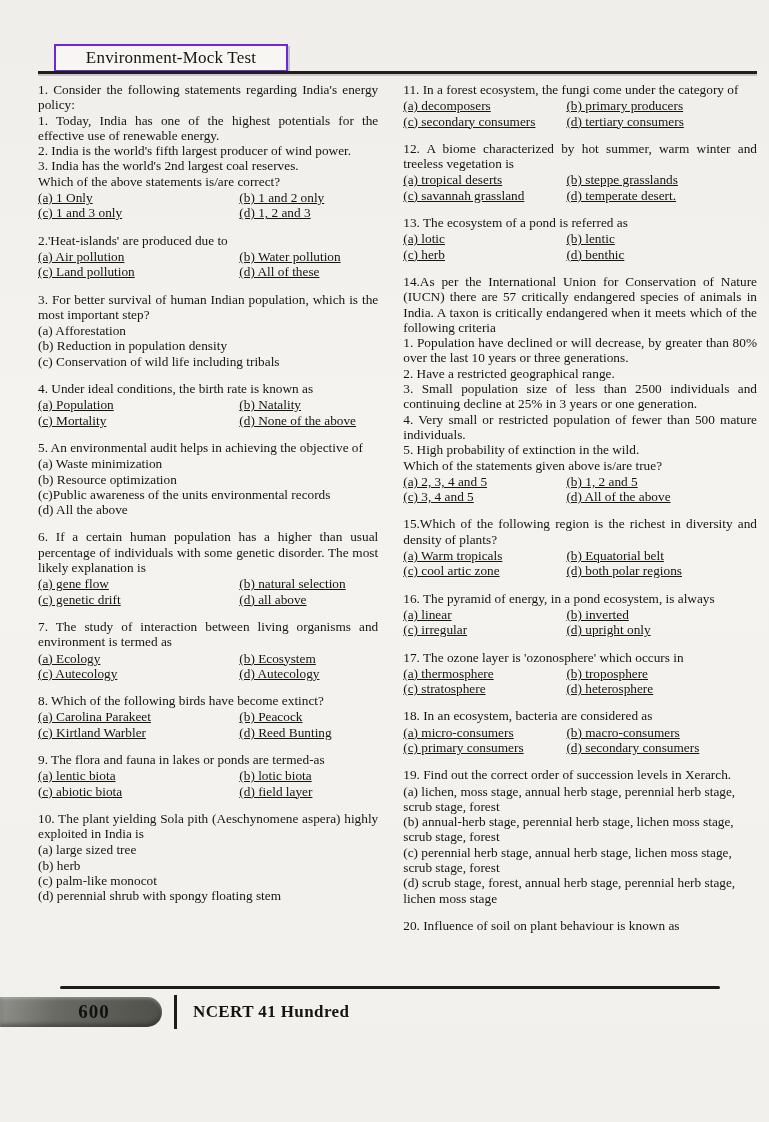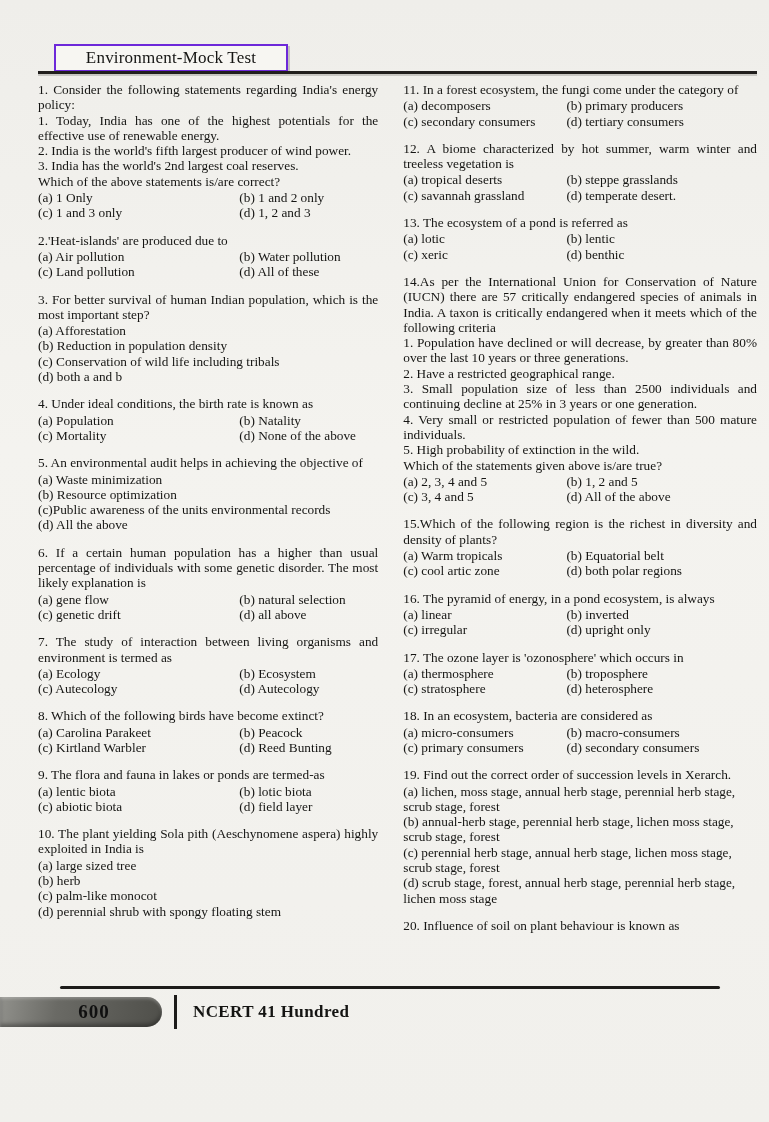--- a/index.html
+++ b/index.html
@@ -23,21 +23,21 @@
   .header-rule{position:absolute;left:0;right:0;bottom:-2px;height:3px;
     background:#211f1d;box-shadow:0 2px 0 rgba(80,80,70,.25);}
   
   .columns{display:flex;gap:25px;margin-top:10px;}
   .col{box-sizing:border-box;}
   .col-left{width:352px;}
   .col-right{width:366px;}
   .question{margin-bottom:12px;}
   .qp{margin:0;text-align:justify;font-size:13.3px;line-height:15.3px;}
   .opts{margin-top:1px;}
-  .opts-2{display:grid;column-gap:4px;}
+  .opts-2{display:grid;column-gap:4px;text-decoration:underline;}
   .col-left .opts-2{grid-template-columns:58% 40%;}
   .col-right .opts-2{grid-template-columns:45% 53%;}
   .opt{font-size:13.3px;line-height:15.3px;text-align:left;}
   .opts-1 .opt{display:block;}
   
   .footer{position:absolute;left:0;top:986px;width:769px;}
   .footer-rule{margin-left:60px;width:660px;height:3px;background:#1d1c1a;
     border-radius:2px;}
   .footer-row{display:flex;align-items:center;margin-top:5px;height:36px;}
   .page-pill{
@@ -88,21 +88,20 @@
             <div class="opt">(c) Land pollution</div>
             <div class="opt">(d) All of these</div>
           </div>
         </div>
         <div class="question">
           <p class="qp">3. For better survival of human Indian population, which is the most important step?</p>
           <div class="opts opts-1">
             <div class="opt">(a) Afforestation</div>
             <div class="opt">(b) Reduction in population density</div>
             <div class="opt">(c) Conservation of wild life including tribals</div>
-            <div class="opt">(d) both a and b</div>
           </div>
         </div>
         <div class="question">
           <p class="qp">4. Under ideal conditions, the birth rate is known as</p>
           <div class="opts opts-2">
             <div class="opt">(a) Population</div>
             <div class="opt">(b) Natality</div>
             <div class="opt">(c) Mortality</div>
             <div class="opt">(d) None of the above</div>
           </div>
@@ -179,21 +178,21 @@
             <div class="opt">(b) steppe grasslands</div>
             <div class="opt">(c) savannah grassland</div>
             <div class="opt">(d) temperate desert.</div>
           </div>
         </div>
         <div class="question">
           <p class="qp">13. The ecosystem of a pond is referred as</p>
           <div class="opts opts-2">
             <div class="opt">(a) lotic</div>
             <div class="opt">(b) lentic</div>
-            <div class="opt">(c) xeric</div>
+            <div class="opt">(c) herb</div>
             <div class="opt">(d) benthic</div>
           </div>
         </div>
         <div class="question">
           <p class="qp">14.As per the International Union for Conservation of Nature (IUCN) there are 57 critically endangered species of animals in India. A taxon is critically endangered when it meets which of the following criteria</p>
           <p class="qp">1. Population have declined or will decrease, by greater than 80% over the last 10 years or three generations.</p>
           <p class="qp">2. Have a restricted geographical range.</p>
           <p class="qp">3. Small population size of less than 2500 individuals and continuing decline at 25% in 3 years or one generation.</p>
           <p class="qp">4. Very small or restricted population of fewer than 500 mature individuals.</p>
           <p class="qp">5. High probability of extinction in the wild.</p>

